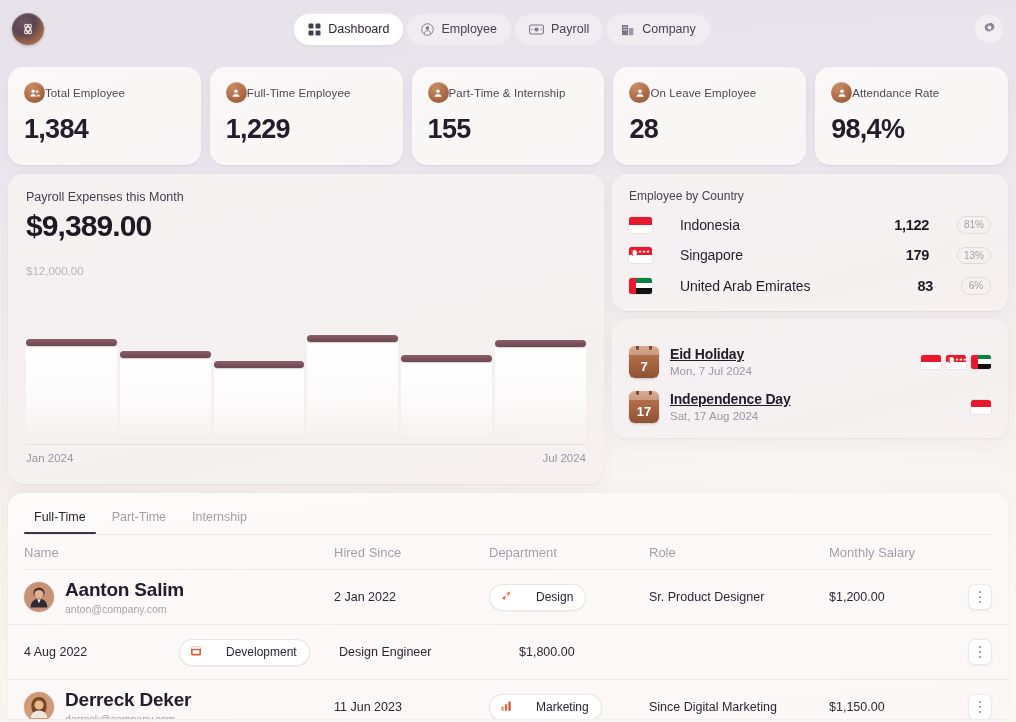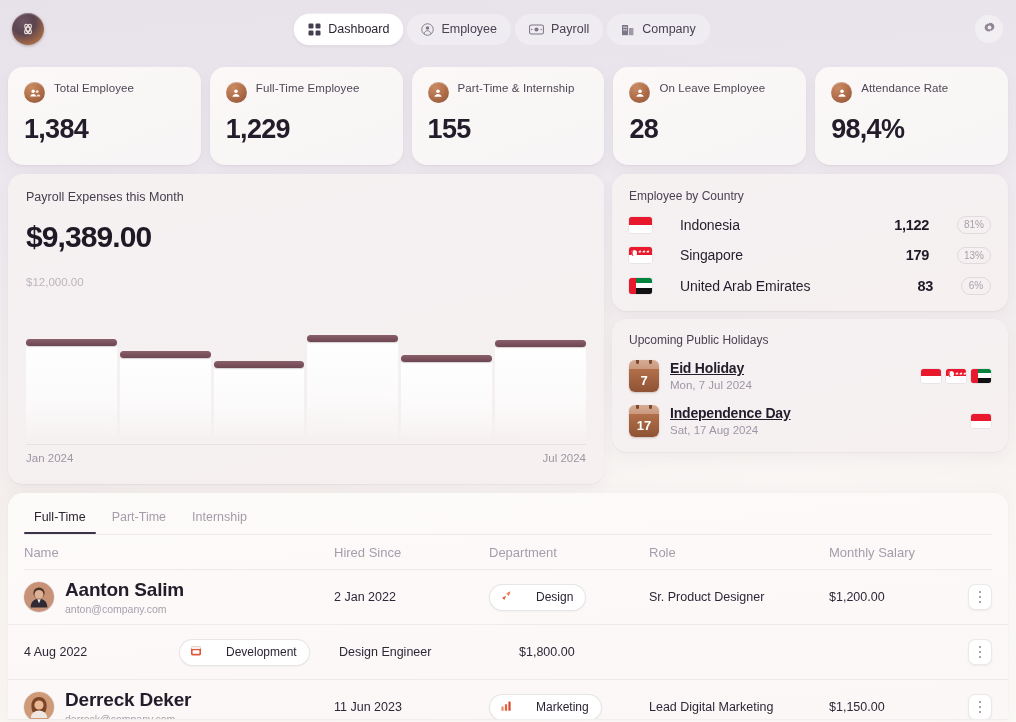--- a/index.html
+++ b/index.html
@@ -71,21 +71,21 @@
     margin-top: 9px;
   }
   .statcard {
     flex: 1 1 0;
     height: 98px;
     border-radius: 15px;
     background: linear-gradient(160deg, #fbf8f7 0%, #f9f6f6 45%, #f8f5f6 100%);
     box-shadow: 0 1px 2px rgba(80,60,80,0.07), 0 6px 16px rgba(90,70,95,0.05);
     padding: 15px 16px 0 16px;
   }
-  .statrow { display: flex; align-items: flex-start; gap: 9px; }
+  .statrow { display: flex; align-items: center; }
   .statbadge {
     width: 21px; height: 21px; border-radius: 50%;
     background: radial-gradient(circle at 34% 26%, #c98a62 0%, #b3714c 45%, #8e5336 100%);
     display: flex; align-items: center; justify-content: center;
     box-shadow: inset 0 1px 1px rgba(255,255,255,0.35);
     flex: 0 0 auto;
   }
   .statlabel { font-size: 11.5px; color: #4e4656; letter-spacing: 0.1px; }
   .statvalue {
     margin-top: 11px;
@@ -103,21 +103,21 @@
     background: linear-gradient(165deg, #f6f1f1 0%, #f5f0f1 40%, #f6f1f0 100%);
     box-shadow: 0 1px 2px rgba(80,60,80,0.06), 0 6px 16px rgba(90,70,95,0.045);
     position: relative;
     overflow: hidden;
   }
 
   
   .payroll { height: 310px; padding: 16px 18px 0 18px; }
   .payroll-title { font-size: 12.5px; color: #443d4d; }
   .payroll-amount {
-    margin-top: 16px;
+    margin-top: 5px;
     font-size: 30px; font-weight: 700; color: #1f1926;
     letter-spacing: -0.9px;
   }
   .payroll-cap { margin-top: 22px; font-size: 11.5px; color: #bdb5bd; }
 
   .chart {
     position: absolute; left: 18px; right: 18px;
     top: 138px; height: 125px;
     display: flex; align-items: flex-end; gap: 3px;
   }
@@ -489,21 +489,20 @@
             <i class="f-ae-b"></i>
             <i class="f-ae-l"></i>
           </span>
         <span class="cname">United Arab Emirates</span>
         <span class="cval">83</span>
         <span class="cpct">6%</span>
       </div>
     </div>
 
     <div class="panel holidays">
-      <div class="panel-title">Upcoming Public Holidays</div>
 
       <div class="hrow">
         <span class="cal">
           <i class="hdr"></i>
             <i class="ring a"></i>
             <i class="ring b"></i>
           <span class="d">7</span>
         </span>
         <span class="hinfo">
           <span class="hname" style="display:block">Eid Holiday</span>
@@ -661,21 +660,21 @@
         <span>
           <svg width="12" height="12" viewBox="0 0 12 12">
               <rect x="1.4" y="6.6" width="2.2" height="4.2" rx="0.5" fill="#f08868"></rect>
               <rect x="4.9" y="4.2" width="2.2" height="6.6" rx="0.5" fill="#e8613c"></rect>
               <rect x="8.4" y="1.6" width="2.2" height="9.2" rx="0.5" fill="#d4492a"></rect>
             </svg>
         </span>
         <span>Marketing</span>
       </span>
     </span>
-    <span class="c-role cell">Lead Digital Marketing</span>
+    <span class="c-role cell">Since Digital Marketing</span>
     <span class="c-sal cell">$1,150.00</span>
     <span class="c-act">
       <span class="kebab">
           <i></i>
           <i></i>
           <i></i>
         </span>
     </span>
   </div>
 </div>

